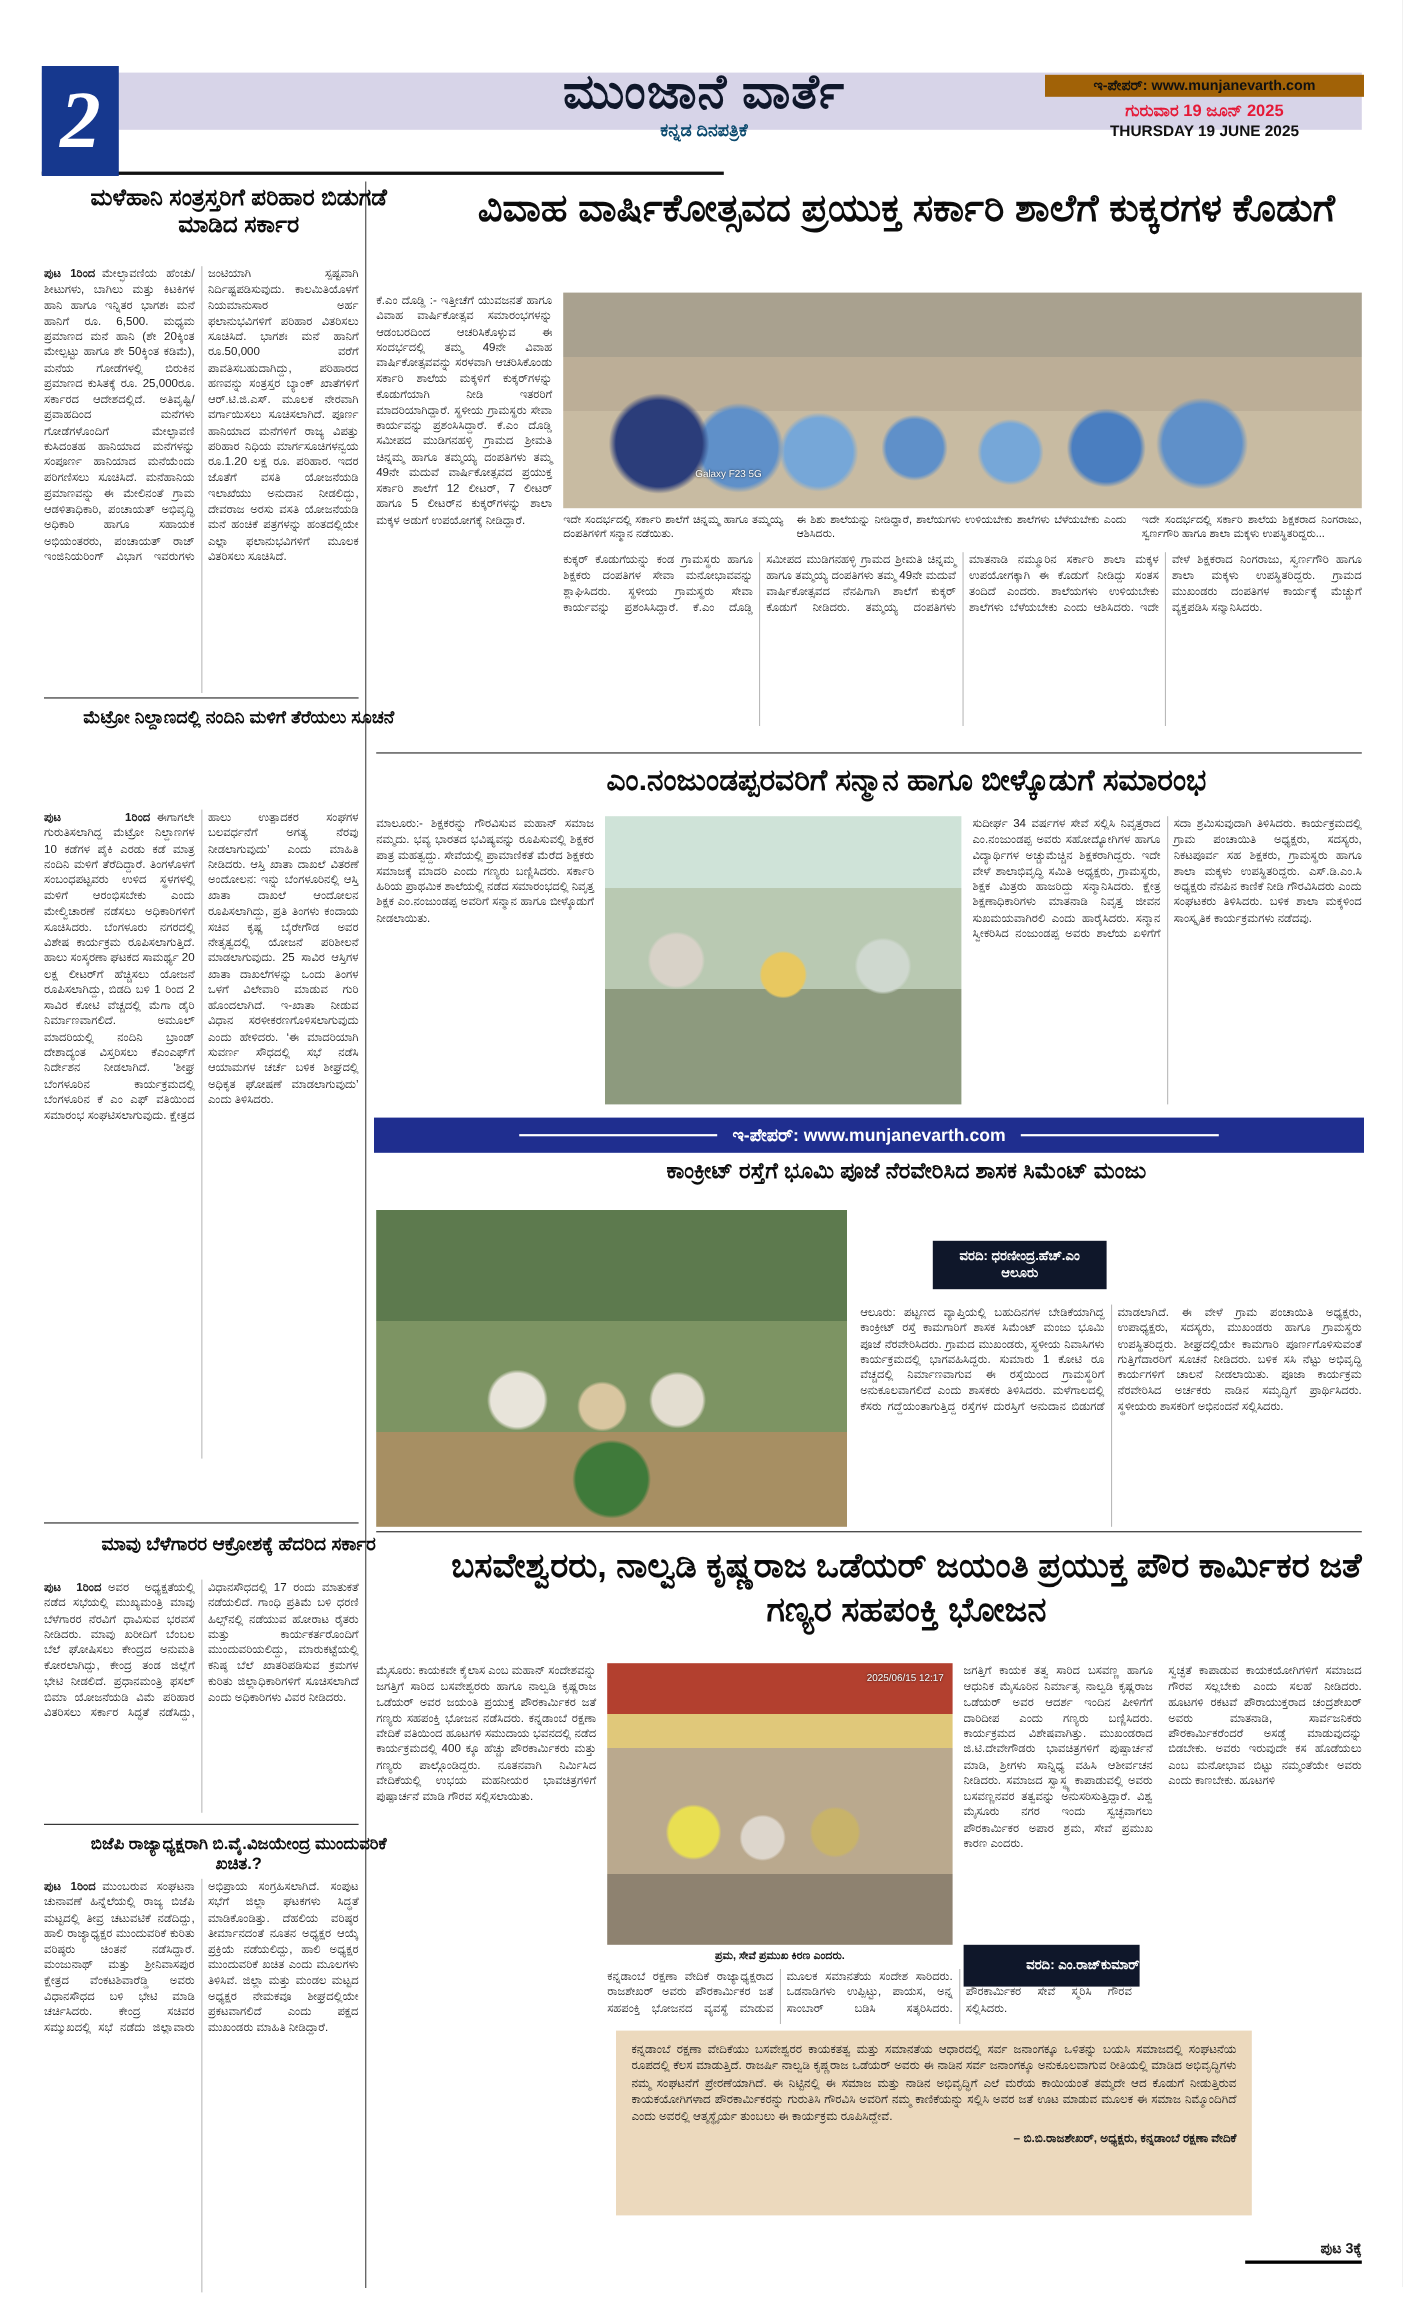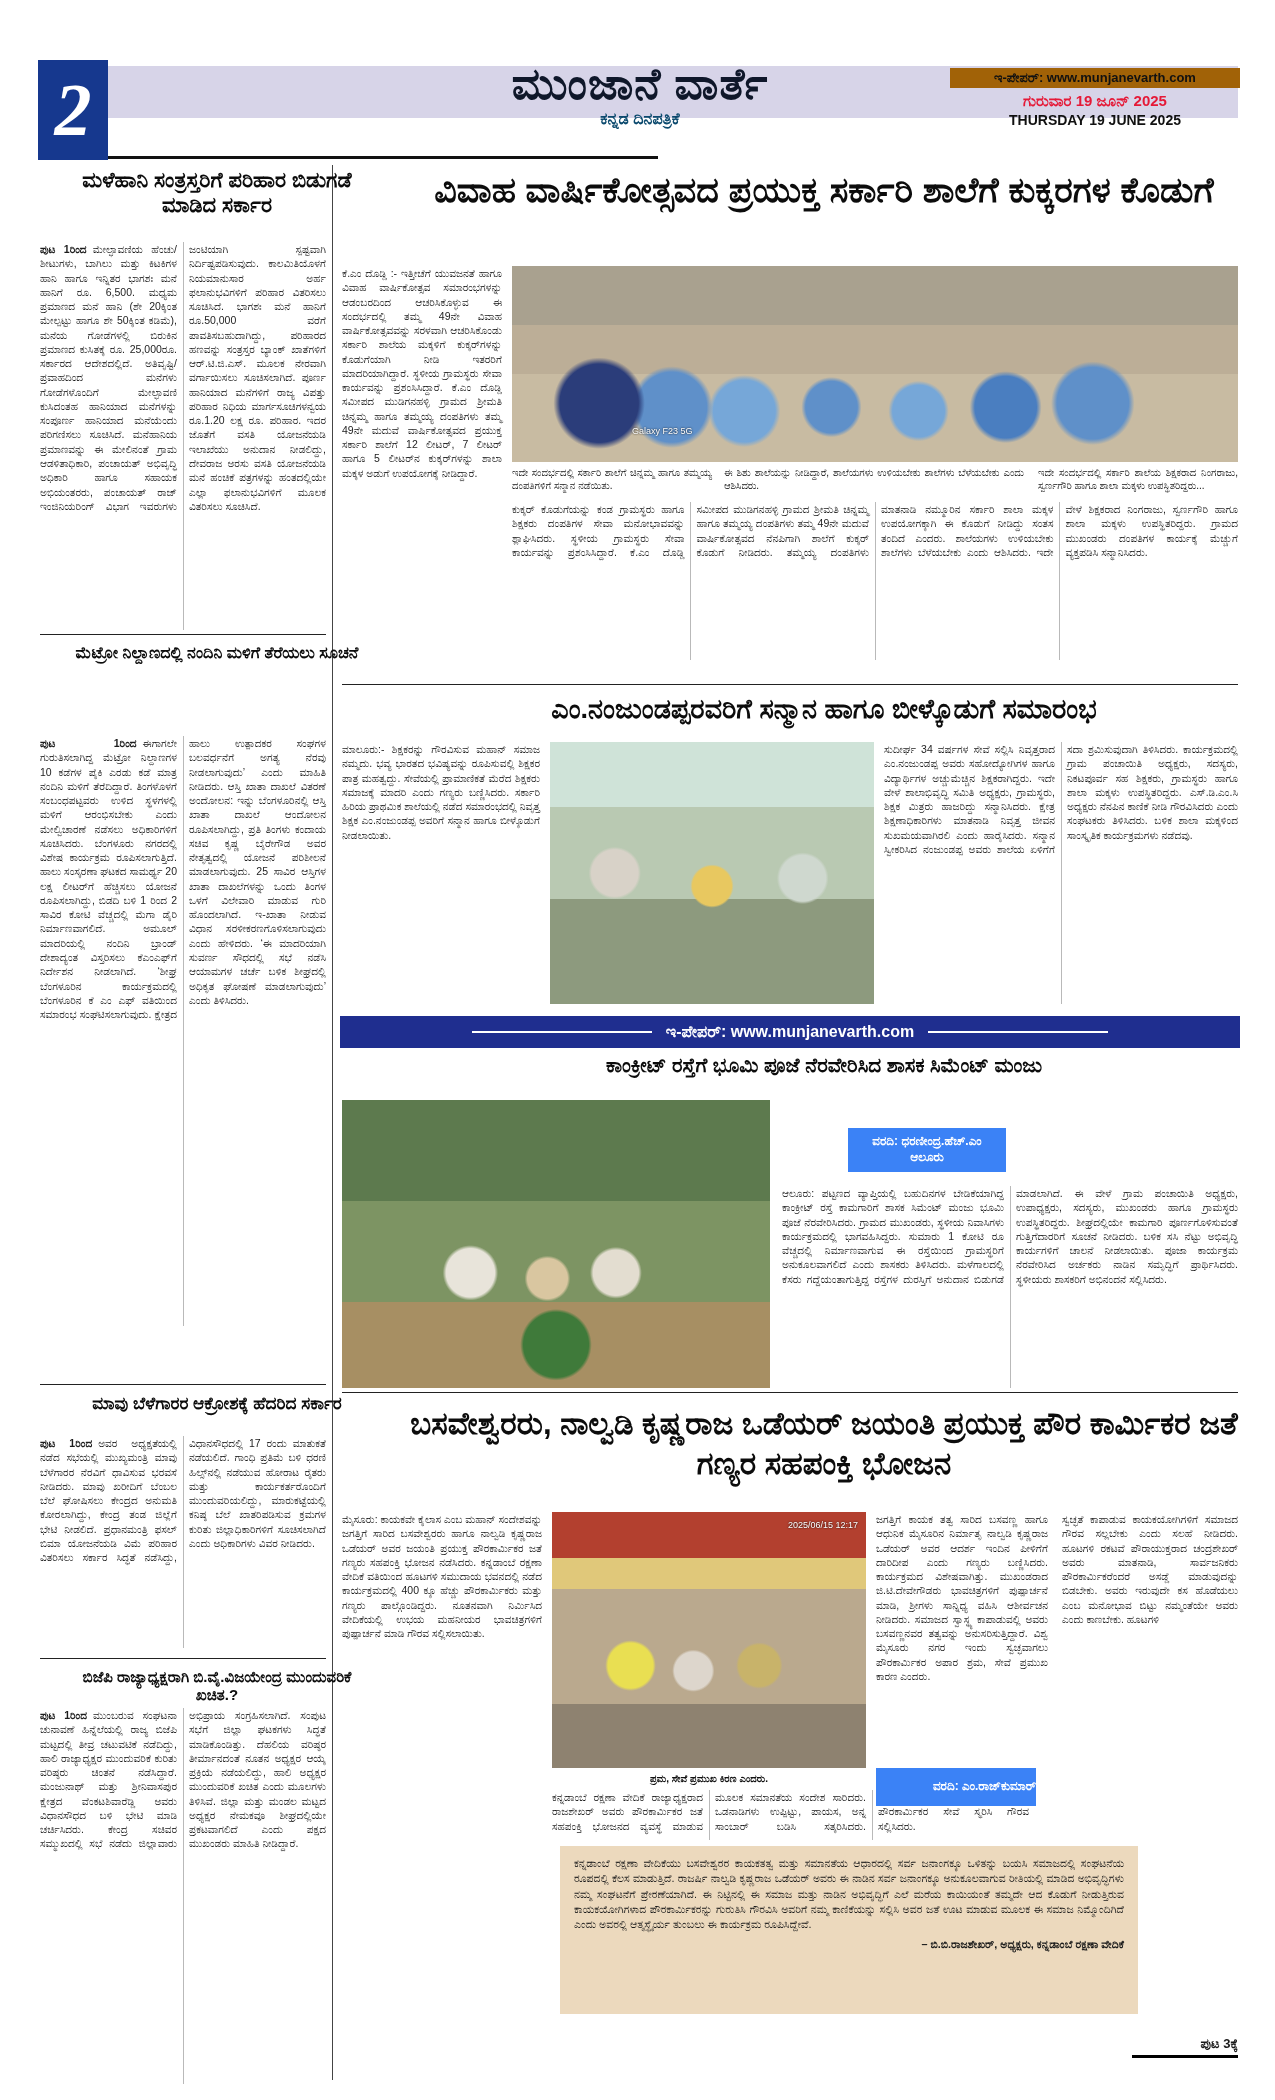--- a/index.html
+++ b/index.html
@@ -24,21 +24,21 @@
   .hrule{height:1px;background:#222;}
   .headline{font-weight:bold;color:#0c0c0c;text-align:center;line-height:1.18;margin-left:34px;}
   .body-cols{column-gap:12px;column-rule:1px solid #b9b9b9;text-align:justify;
              font-size:10.5px;line-height:1.36;color:#1c1c1c;}
   .cols2{column-count:2;}
   .cols4{column-count:4;}
   .cont-label{font-weight:bold;font-size:10.5px;padding-right:6px;}
   .caption{font-size:10px;line-height:1.3;color:#111;text-align:justify;}
   .photo{position:absolute;overflow:hidden;}
   .wm{position:absolute;color:#fff;font-size:9px;text-shadow:0 0 2px #000;}
-  .byline-box{background:#3b82f6;color:#fff;text-align:center;font-weight:bold;
+  .byline-box{background:#0f172a;color:#fff;text-align:center;font-weight:bold;
               display:flex;flex-direction:column;justify-content:center;font-size:12px;line-height:1.3;}
   
   #photo-school{background:
      radial-gradient(circle at 12% 70%, #2b3d7a 0 6%, transparent 7%),
      radial-gradient(circle at 22% 72%, #5f90c9 0 6%, transparent 7%),
      radial-gradient(circle at 32% 74%, #76a7d8 0 6%, transparent 7%),
      radial-gradient(circle at 44% 72%, #5f90c9 0 6%, transparent 7%),
      radial-gradient(circle at 56% 74%, #76a7d8 0 6%, transparent 7%),
      radial-gradient(circle at 68% 72%, #4a7ec0 0 6%, transparent 7%),
      radial-gradient(circle at 80% 70%, #5f90c9 0 6%, transparent 7%),

